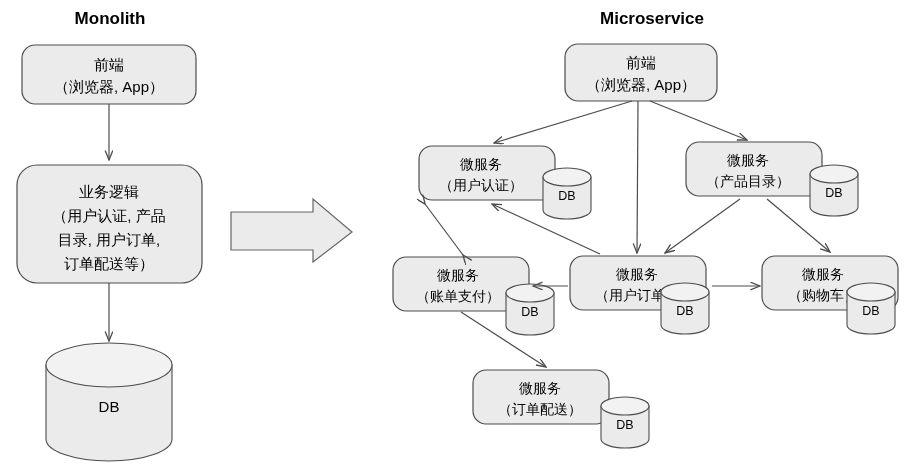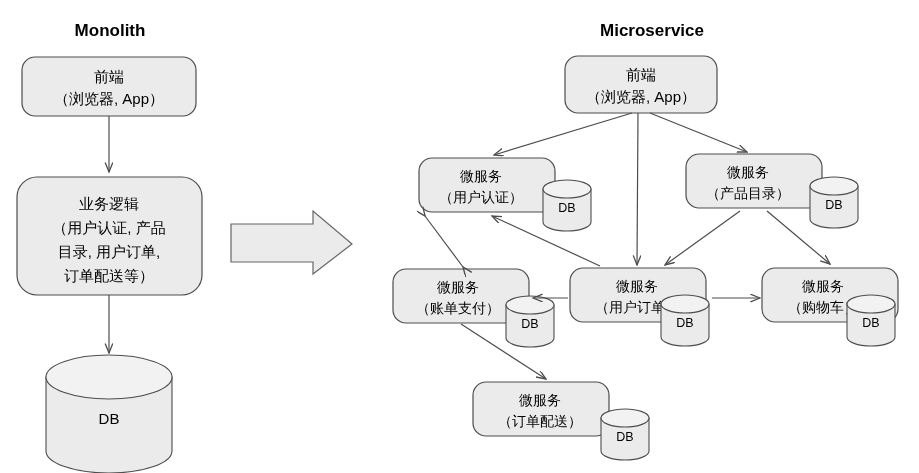--- a/index.html
+++ b/index.html
@@ -10,21 +10,20 @@
   body {
     width: 919px;
     height: 473px;
     font-family: "Liberation Sans", "DejaVu Sans", sans-serif;
     overflow: hidden;
   }
   #diagram-root {
     position: relative;
     width: 919px;
     height: 345px;
-    margin-top: 12px;
   }
   svg.canvas {
     position: absolute;
     top: 0;
     left: 0;
     width: 919px;
     height: 473px;
   }
   .section-title {
     font-family: "Liberation Sans", "DejaVu Sans", sans-serif;

